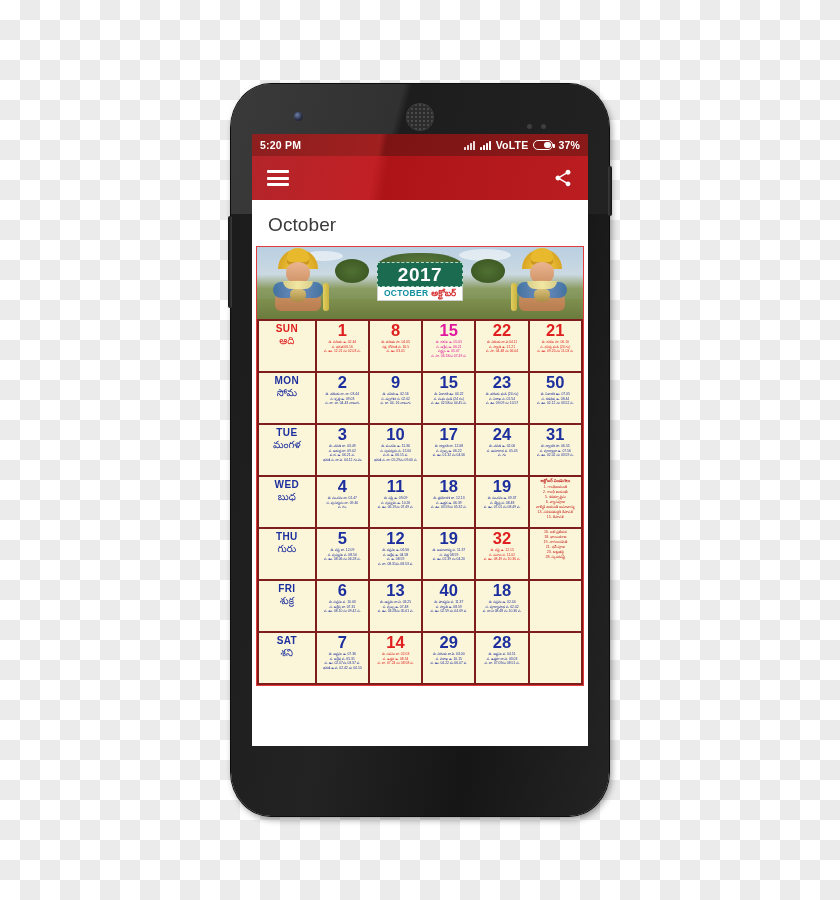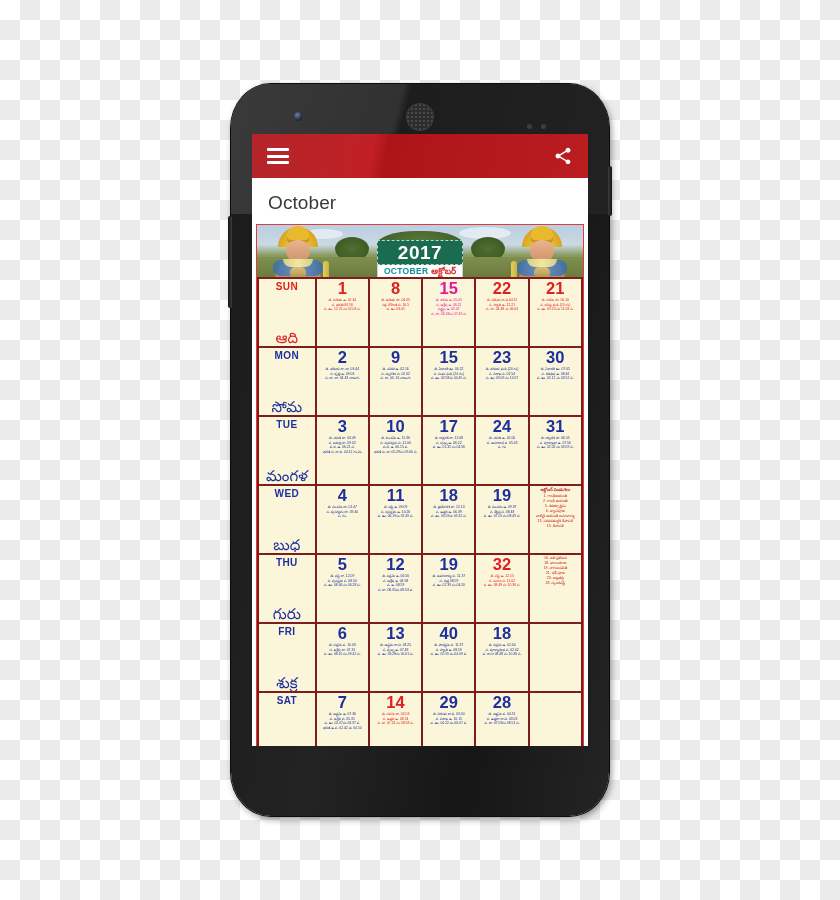--- a/index.html
+++ b/index.html
@@ -131,21 +131,21 @@
   
   #cal-wrap{ padding:0 4px; background:#fff;}
   #calendar{
     border:1.5px solid #e23b3b;
     background:#fbf6d9;
   }
 
   
   #banner{
     position:relative;
-    height:52px;
+    height:72px;
     overflow:hidden;
     background:linear-gradient(#b9cfe2 0%, #cbd9e2 38%, #8a9c62 58%, #6f8448 100%);
   }
   .sky-cloud{position:absolute; background:rgba(255,255,255,.55); border-radius:50%;}
   .tree-mass{
     position:absolute; left:50%; top:6px; transform:translateX(-50%);
     width:86px; height:30px; border-radius:45% 45% 38% 38%;
     background:radial-gradient(ellipse at 50% 40%, #5d7a3d 0%, #41602b 70%, #36511f 100%);
   }
   .tree-side{position:absolute; border-radius:50%;}
@@ -222,21 +222,21 @@
     height:47px;
     overflow:hidden;
   }
   td.daycol{
     width:17.2%;
     vertical-align:middle;
     padding-top:0;
     background:#fbf6d9;
   }
   .dayname{font-size:10px; font-weight:bold; letter-spacing:.4px; line-height:13px;}
-  .dayname-te{font-size:15px; line-height:12px;margin-top:39px;}
+  .dayname-te{font-size:10px; line-height:12px;}
   .c-red{color:#e02020;}
   .c-blue{color:#1d2f9e;}
   .c-mag{color:#e0189e;}
 
   .dnum{
     font-size:16.5px; font-weight:bold; line-height:17px;
     letter-spacing:.2px;
   }
   .dsub{
     font-size:3.4px; line-height:4.6px;
@@ -263,20 +263,43 @@
   <div id="phone">
     <div id="phone-inner-sheen"></div>
     <div id="front-camera"></div>
     <div id="earpiece"></div>
     <div id="sensors"><i></i><i></i></div>
     <div id="btn-power"></div>
     <div id="btn-volume"></div>
 
     <div id="screen">
 
+      <div id="statusbar">
+        <span>5:20 PM</span>
+        <span class="spacer"></span>
+        <span class="status-right">
+          <span class="sigbars dim">
+              <b></b>
+              <b></b>
+              <b></b>
+              <b></b>
+            </span>
+          <span class="sigbars">
+              <b></b>
+              <b></b>
+              <b></b>
+              <b></b>
+            </span>
+          <span class="volte">VoLTE</span>
+          <span class="battery">
+              <i></i>
+            </span>
+          <span>37%</span>
+        </span>
+      </div>
 
       <div id="appbar">
         <div class="hamburger">
           <span></span>
             <span></span>
             <span></span>
         </div>
         <svg class="share-ico" viewBox="0 0 24 24">
           <path fill="#ffffff" d="M18 16.08c-.76 0-1.44.3-1.96.77L8.91 12.7c.05-.23.09-.46.09-.7s-.04-.47-.09-.7l7.05-4.11c.54.5 1.25.81 2.04.81 1.66 0 3-1.34 3-3s-1.34-3-3-3-3 1.34-3 3c0 .24.04.47.09.7L8.04 9.81C7.5 9.31 6.79 9 6 9c-1.66 0-3 1.34-3 3s1.34 3 3 3c.79 0 1.5-.31 2.04-.81l7.12 4.16c-.05.21-.08.43-.08.65 0 1.61 1.31 2.92 2.92 2.92s2.92-1.31 2.92-2.92-1.31-2.92-2.92-2.92z"></path>
         </svg>
@@ -406,21 +429,21 @@
                   </td>
                   <td>
                     <div class="dnum c-blue">23</div>
                     <div class="dsub c-blue">
                       <div>తి. తదియ ఘడి (24 గం)</div>
                       <div>న. విశాఖ ప. 02.54</div>
                       <div>వ. ఊ. 09.09 ను 10.57</div>
                     </div>
                   </td>
                   <td>
-                    <div class="dnum c-blue">30</div>
+                    <div class="dnum c-blue">50</div>
                     <div class="dsub c-blue">
                       <div>తి. ఏకాదశి ఊ. 07.05</div>
                       <div>న. శతభిష ఉ. 08.44</div>
                       <div>వ. ఊ. 02.12 ను 03.52 వ.</div>
                     </div>
                   </td>
                 </tr>
                 <tr>
                   <td class="daycol">
                     <div class="dayname c-blue">TUE</div>

